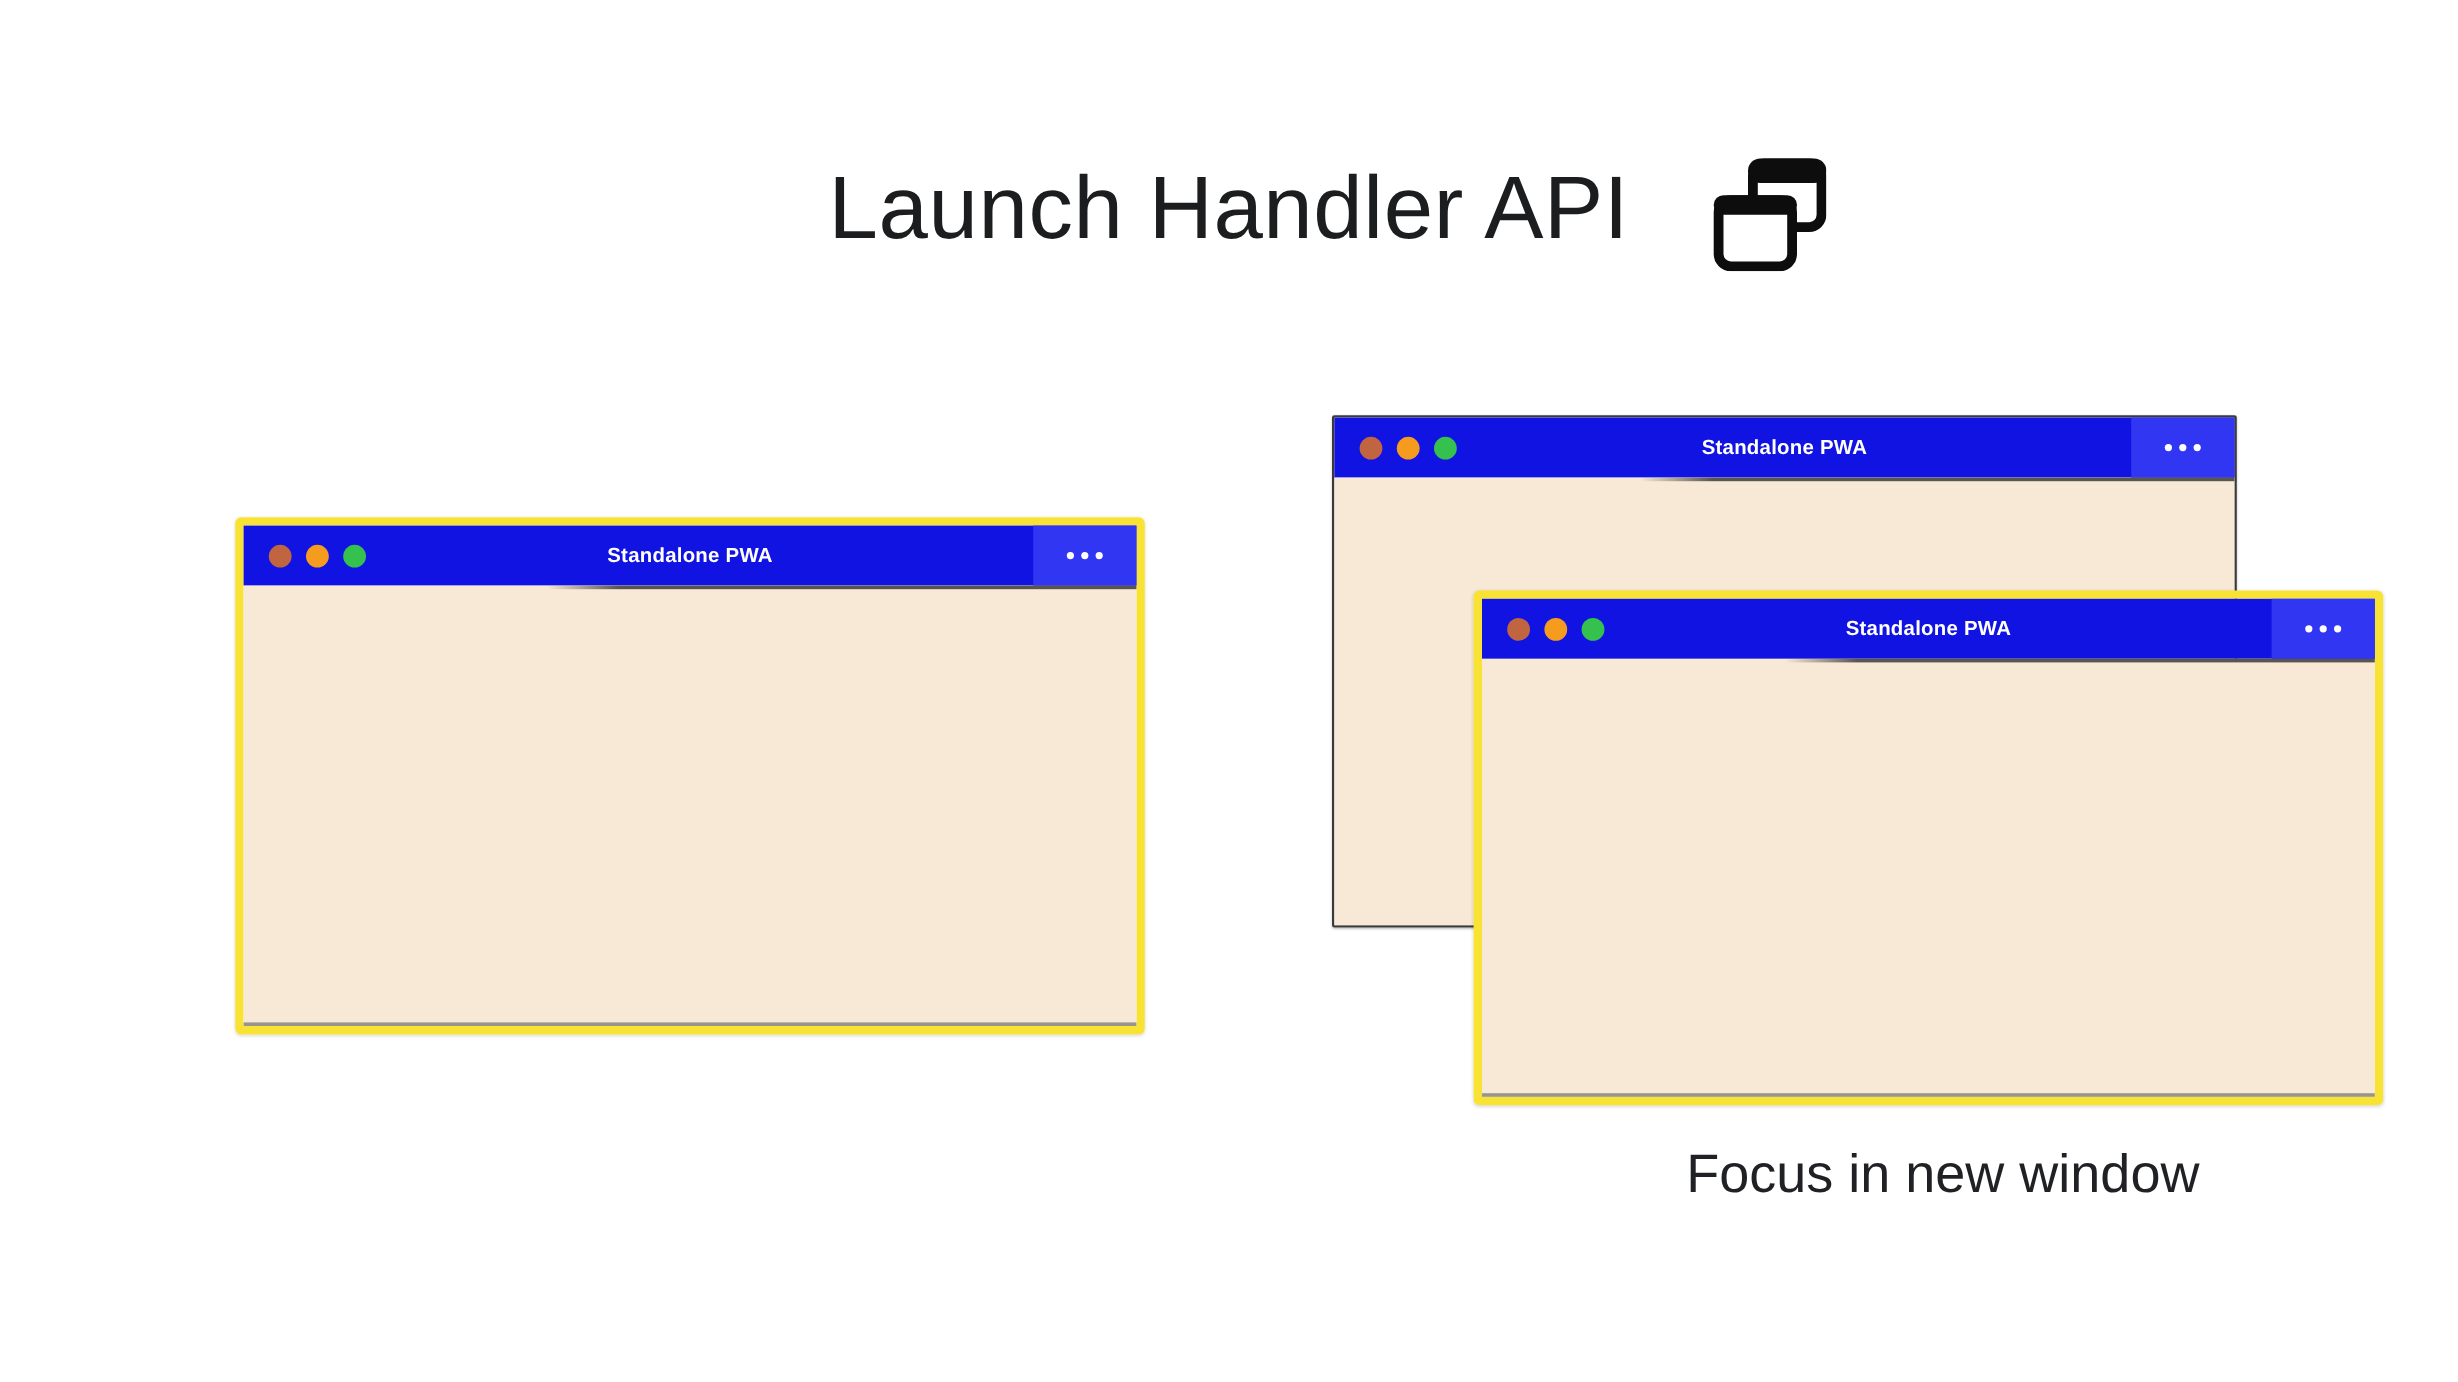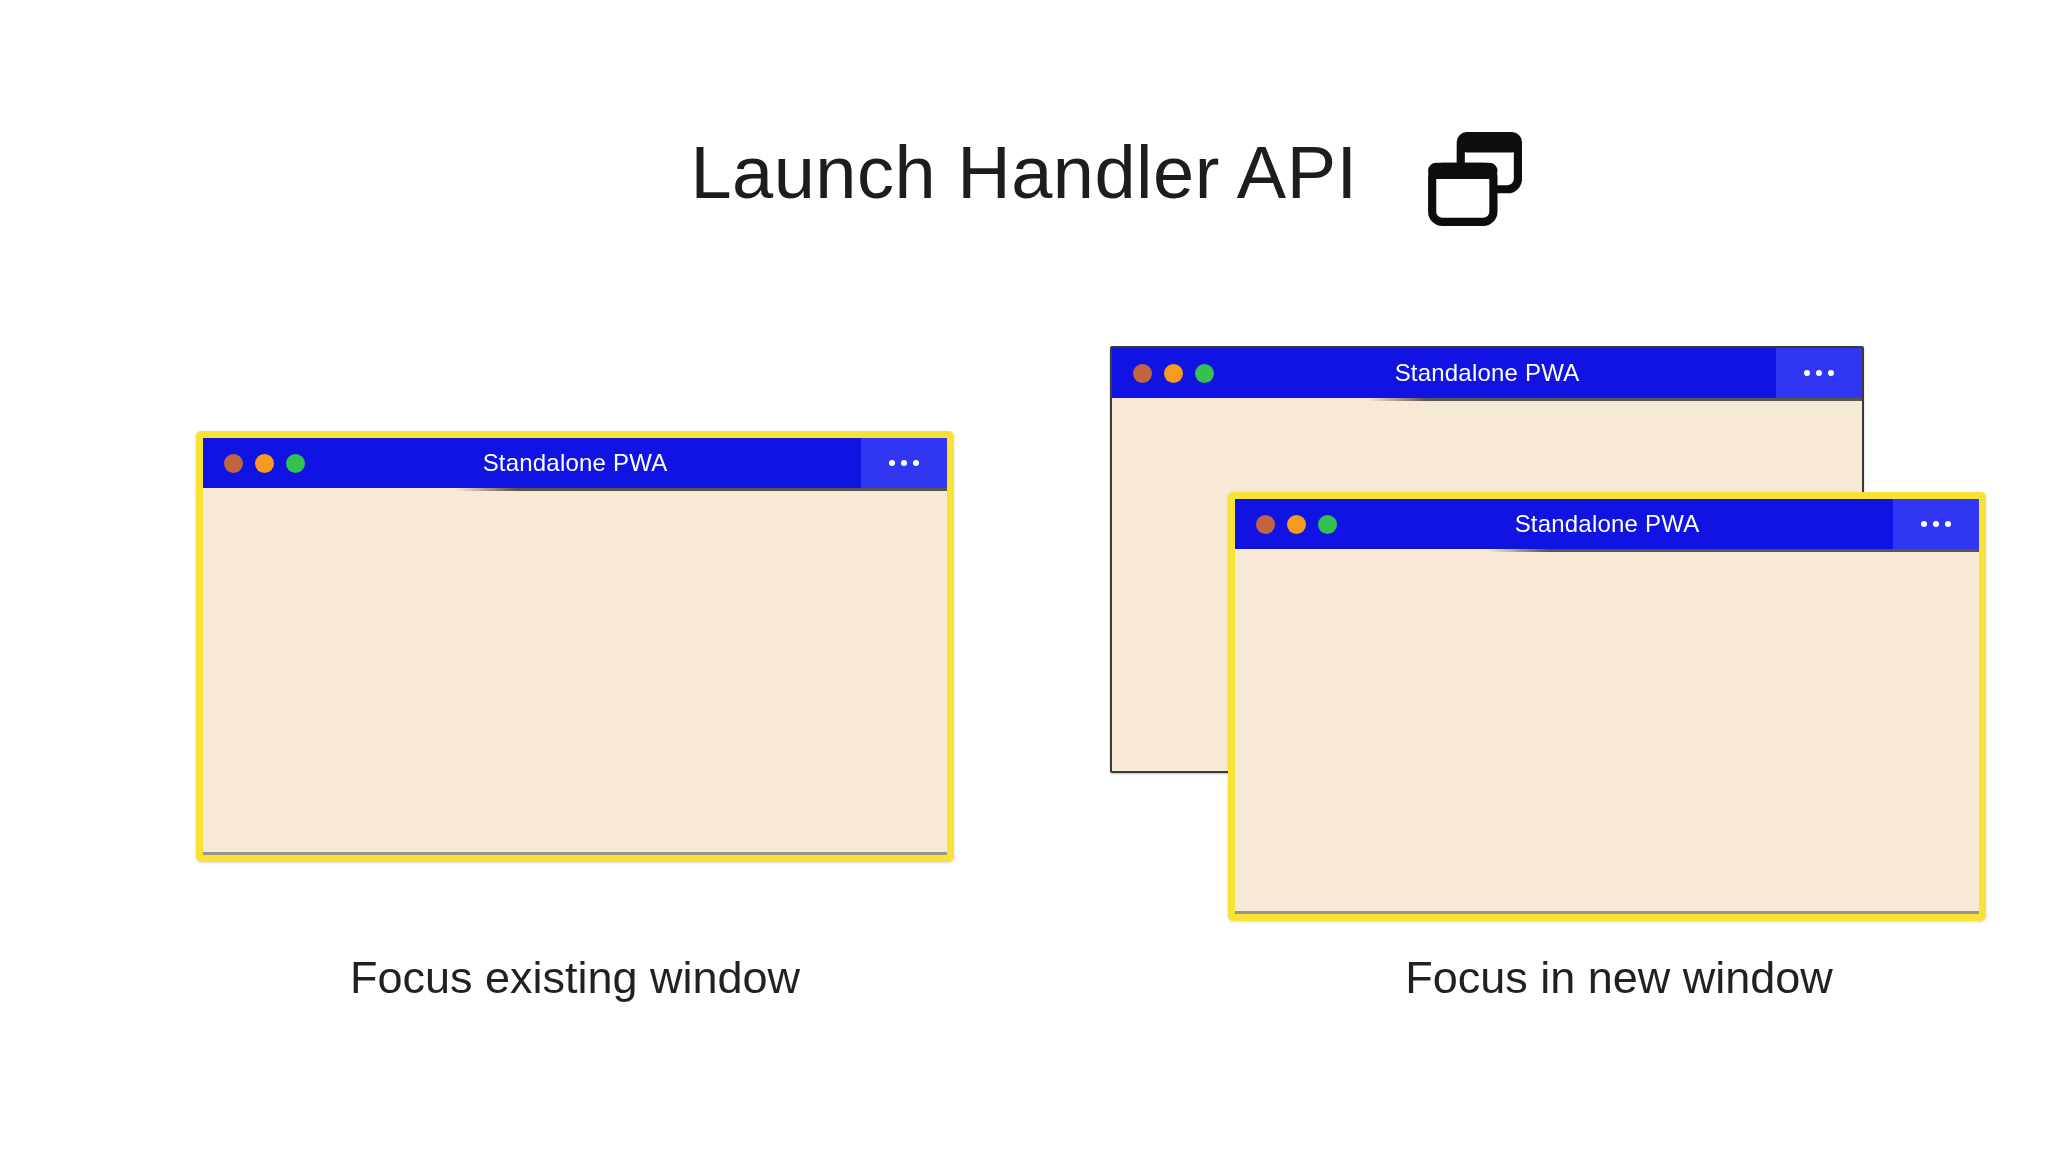--- a/index.html
+++ b/index.html
@@ -75,22 +75,22 @@
   }
   .dot{width:19px;height:19px;border-radius:50%;}
   .dot.red{background:var(--dot-red);}
   .dot.orange{background:var(--dot-orange);}
   .dot.green{background:var(--dot-green);}
   .titlebar-title{
     position:absolute;
     left:0;right:0;top:0;bottom:0;
     display:flex;align-items:center;justify-content:center;
     color:var(--title-text-white);
-    font-size:24px;
-    font-weight:400;
+    font-size:17px;
+    font-weight:700;
     letter-spacing:0.2px;
     z-index:1;
   }
   .menu-zone{
     position:absolute;
     right:0;top:0;bottom:0;
     width:86px;
     background:var(--titlebar-menu-blue);
     display:flex;
     align-items:center;
@@ -207,17 +207,16 @@
       <div class="menu-zone">
         <span class="mdot"></span>
           <span class="mdot"></span>
           <span class="mdot"></span>
       </div>
       <div class="underbar"></div>
     </div>
     <div class="content"></div>
   </div>
 
-  <div class="caption" id="caption-left">Focus existing window</div>
 
   <div class="caption" id="caption-right">Focus in new window</div>
 
 </div>
 
 </body></html>

